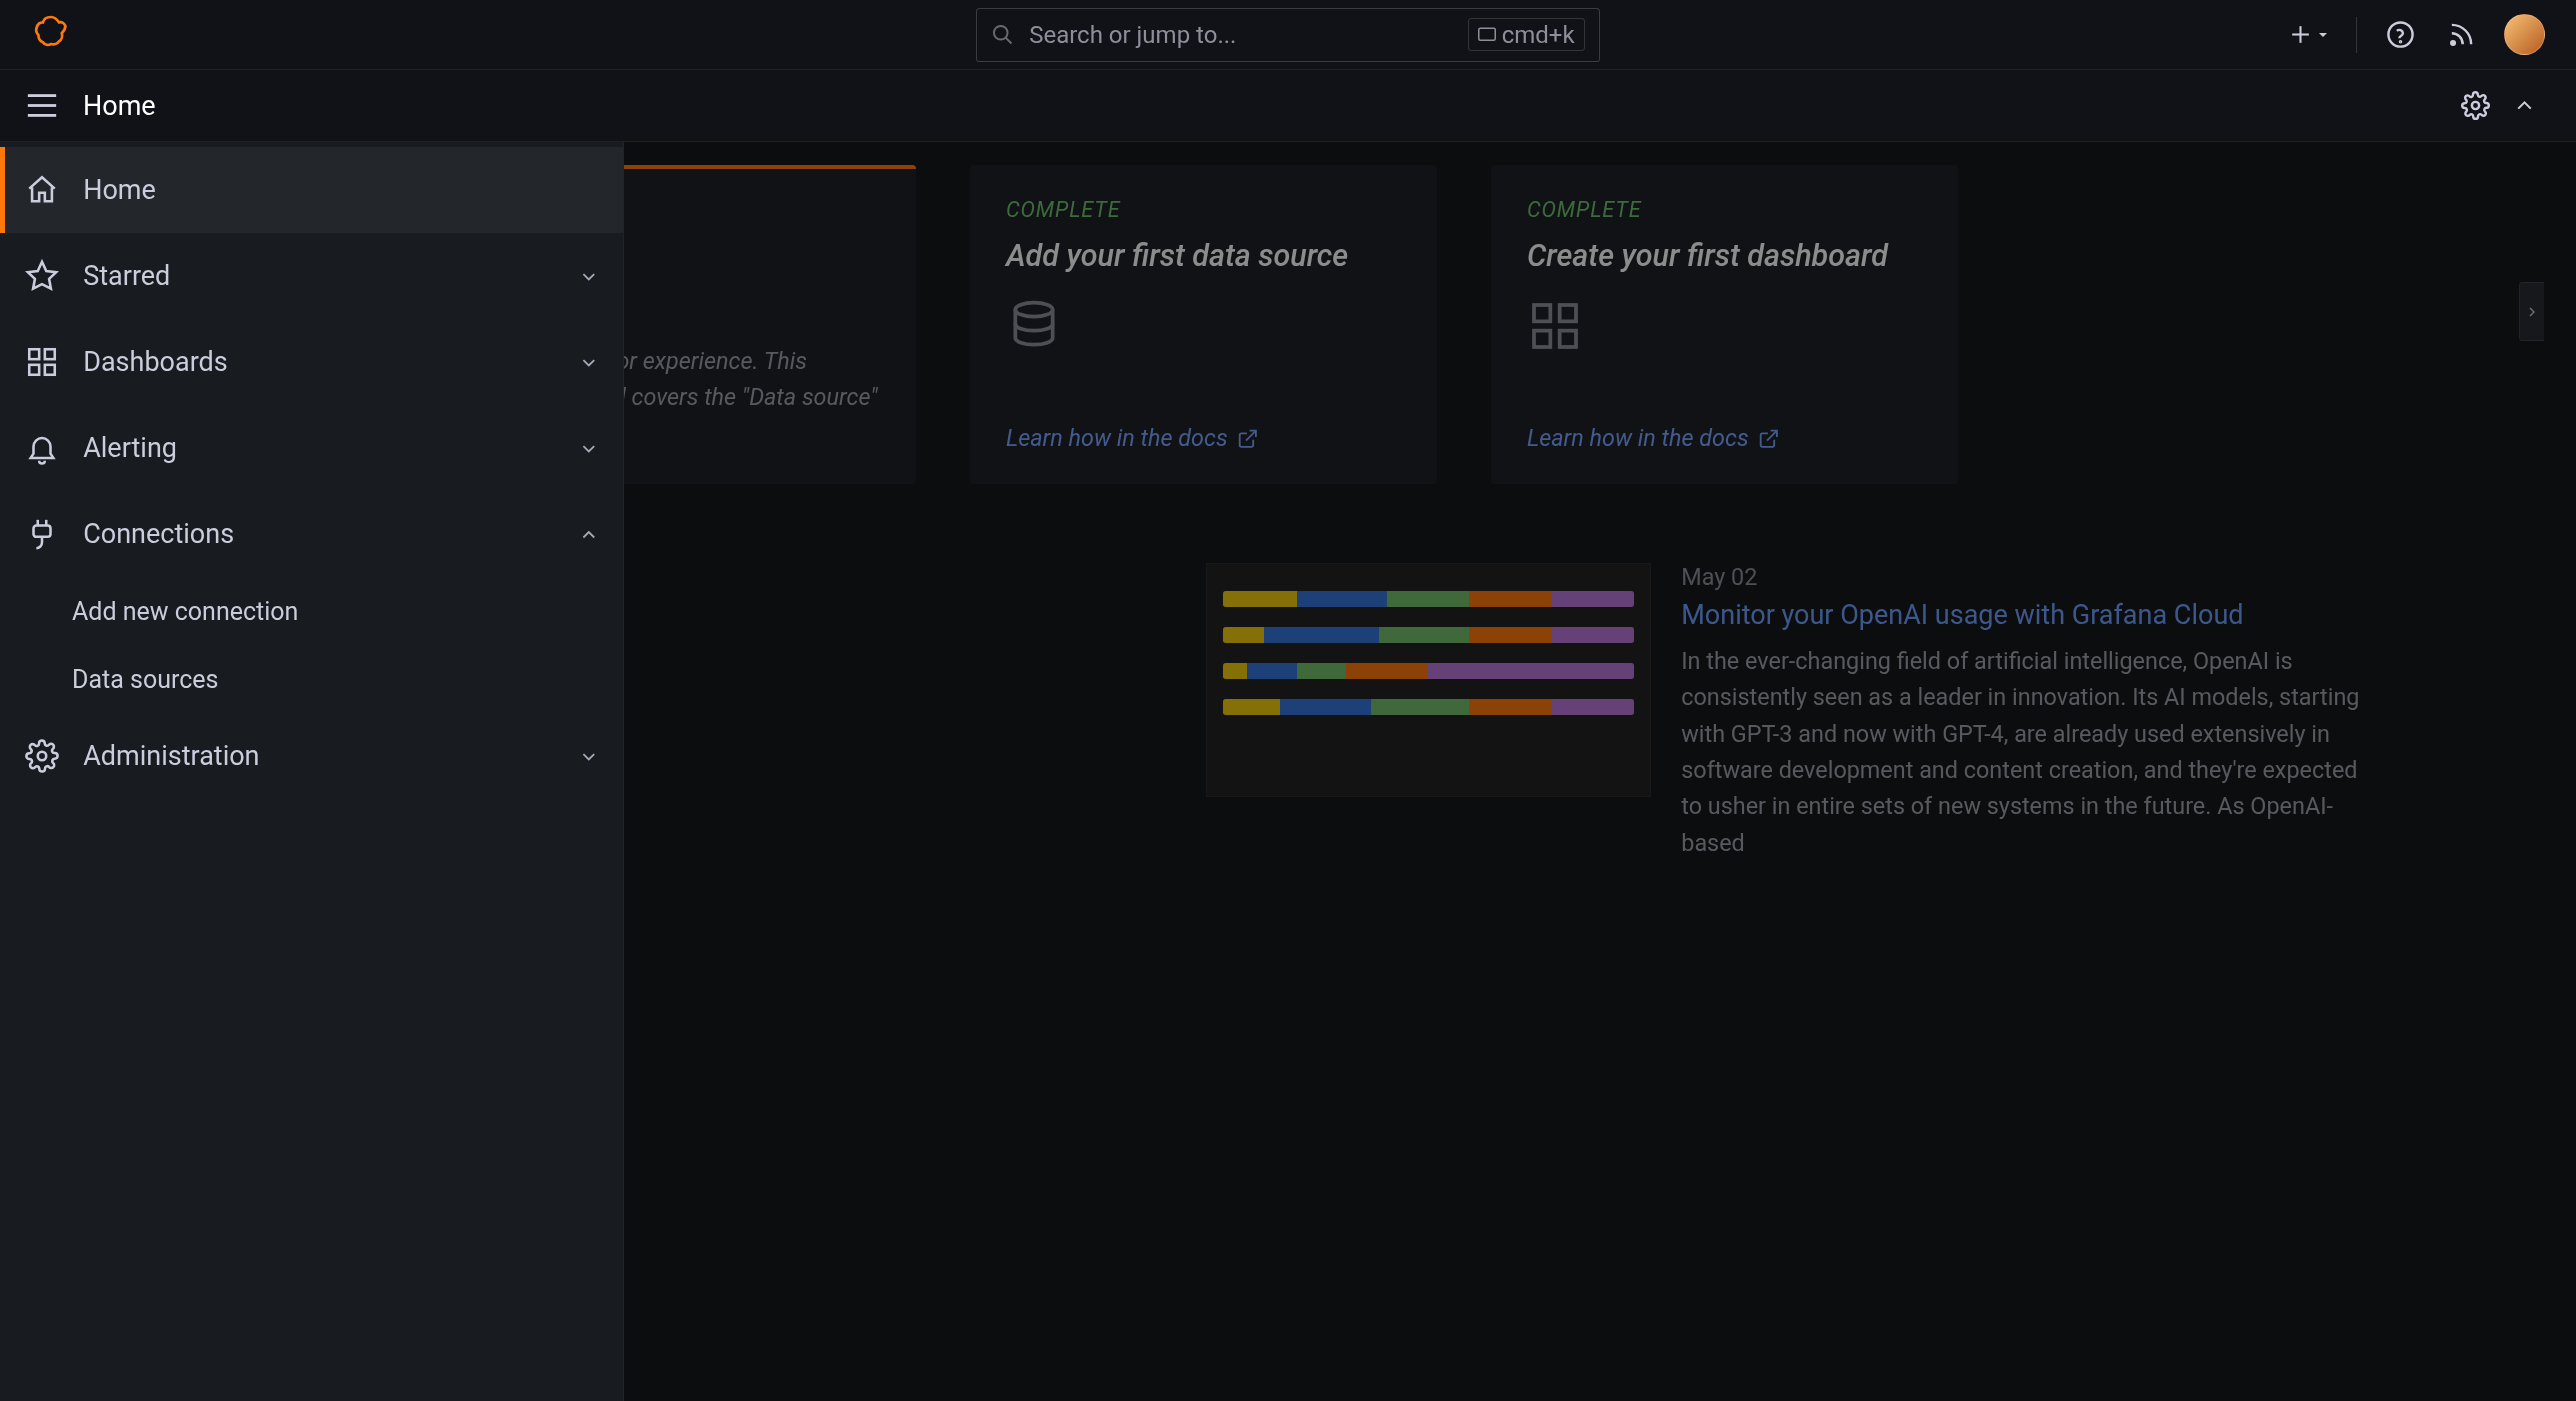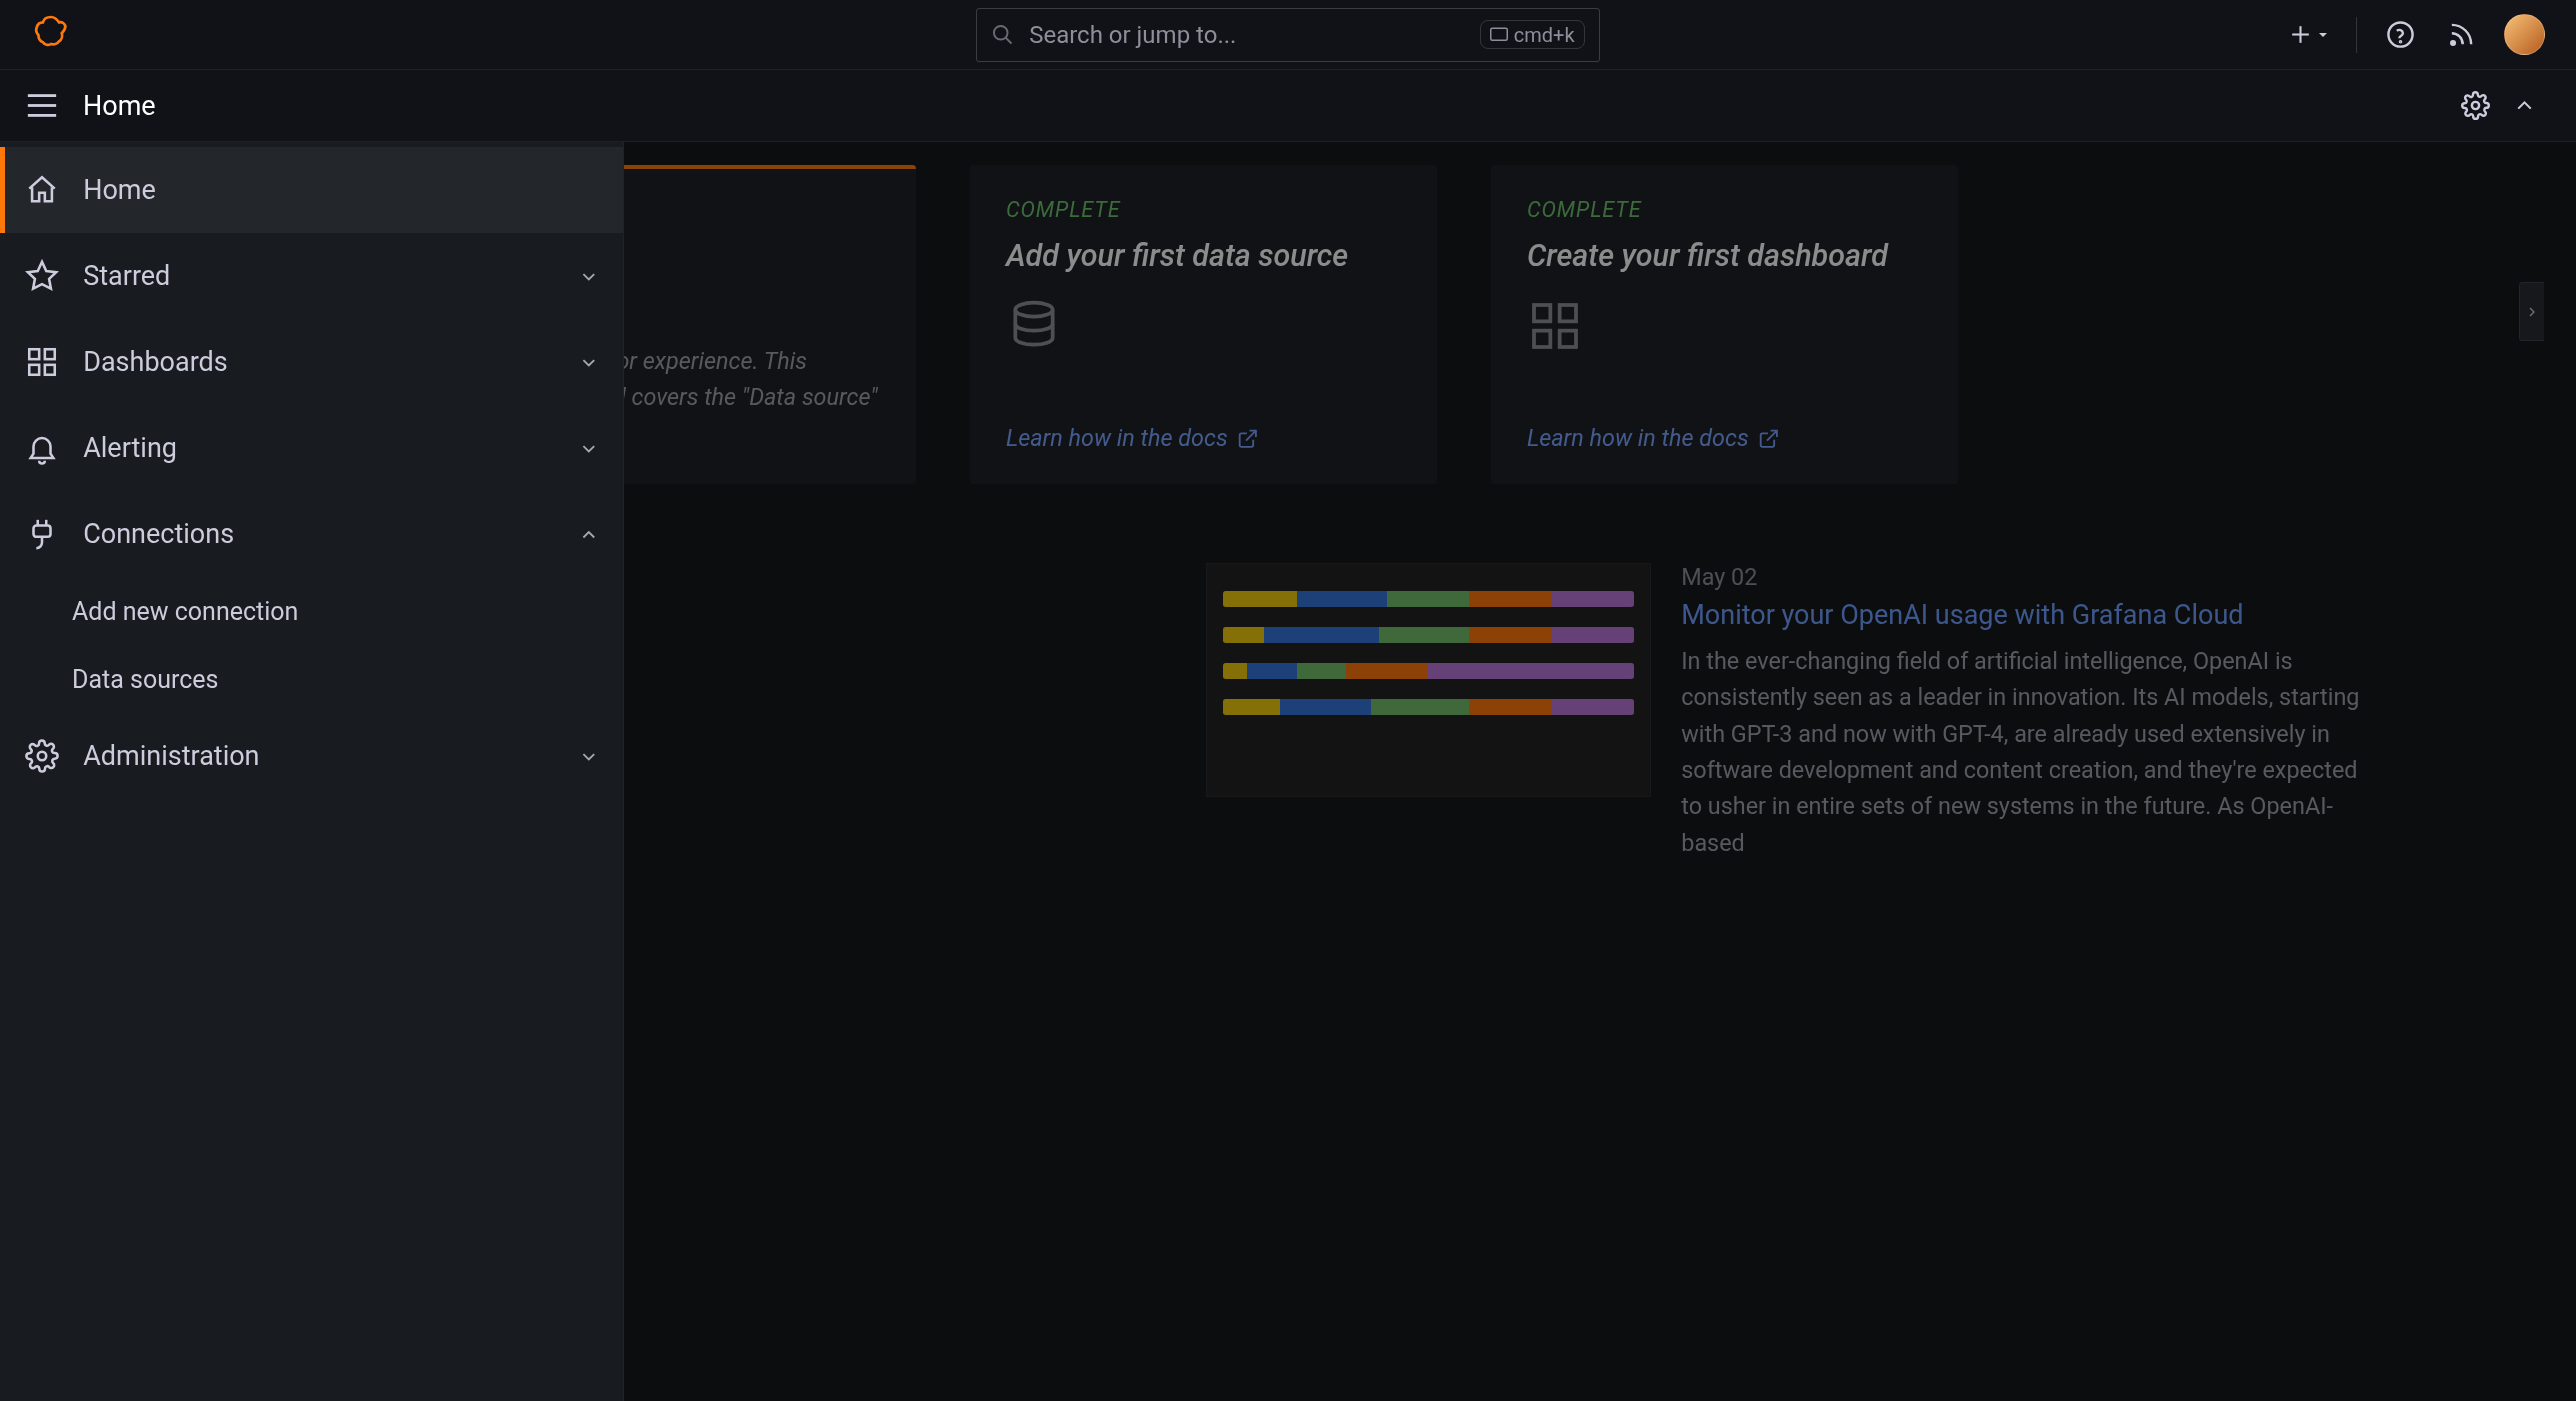--- a/index.html
+++ b/index.html
@@ -35,21 +35,21 @@
     border-radius: 3.6px;
     padding: 0 14.4px;
     color: #8e8e9b;
     background: #111217;
   }
   .search-wrap .sicon { margin-right: 14.4px; opacity:.7;}
   .search-wrap .ph { flex:1; font-size: 24px;}
   .kbd {
     display:flex; align-items:center; gap:5.4px;
     border:0.9px solid rgba(255,255,255,0.15);
-    border-radius:8px; font-size:20px; padding:1.8px 9px;
+    border-radius:3px; font-size:24px; padding:1.8px 9px;
     color:#8e8e9b;
   }
   .top-right { margin-left:auto; display:flex; align-items:center; gap:25px;}
   .top-right .sep { width:0.9px; height:36px; background:rgba(255,255,255,0.15); }
   .plus-btn { display:flex; align-items:center; gap:1.8px; color:#ccccdc; }
   .icon-btn { width:36px; height:36px; display:flex; align-items:center; justify-content:center; color:#ccccdc; cursor:pointer;}
   .avatar { width:41px; height:41px; border-radius:50%; background:linear-gradient(135deg,#f6c177,#b65b1f); border:0.9px solid rgba(255,255,255,0.2);}
 
   
   .pagebar {

